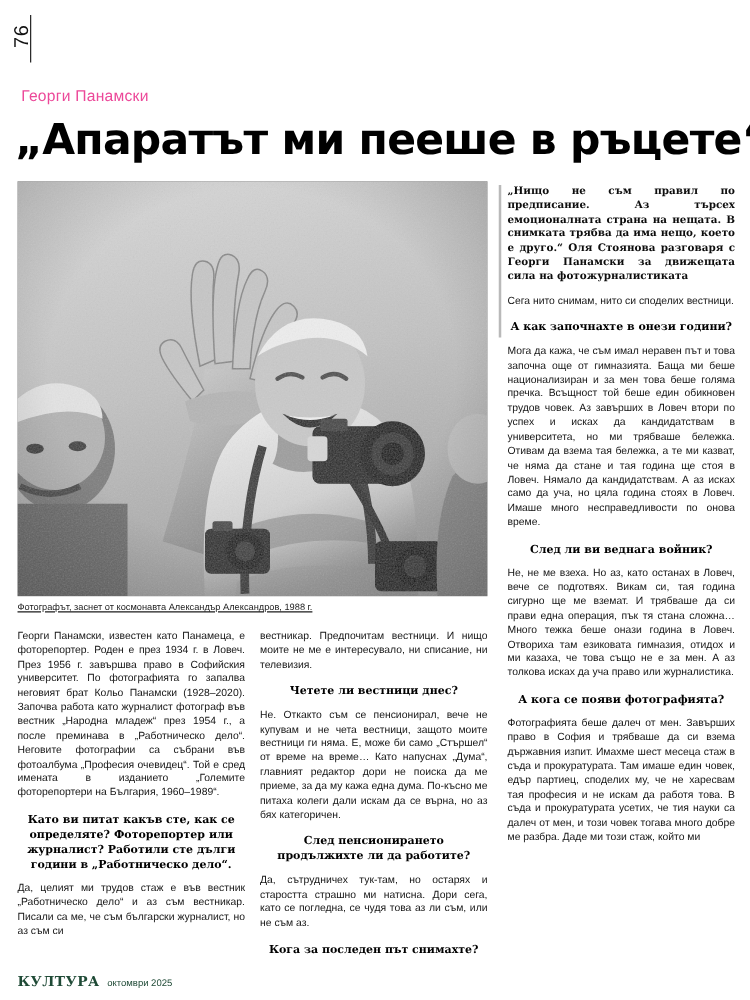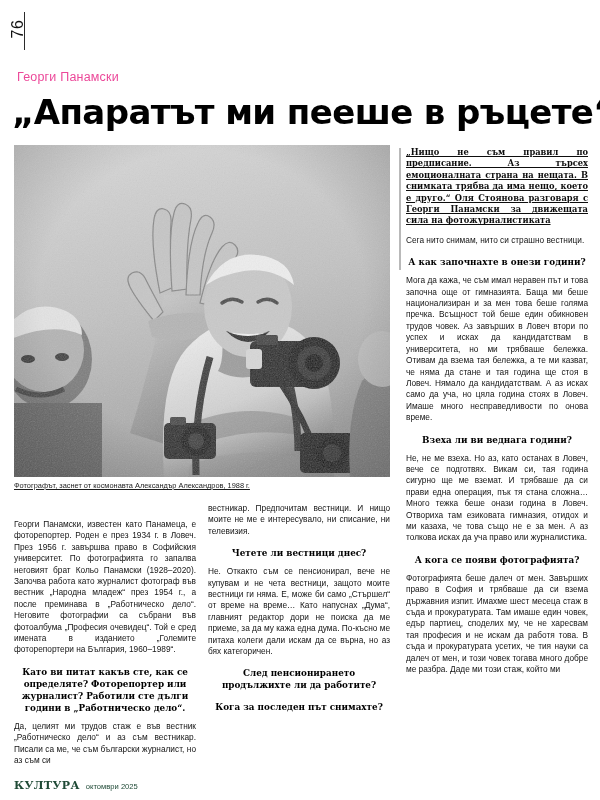--- a/index.html
+++ b/index.html
@@ -112,21 +112,21 @@
   .col h3 {
     margin: 10px 0 7px 0;
     font-family: "DejaVu Serif", serif;
     font-size: 8.8px;
     line-height: 12px;
     font-weight: 700;
     color: #000;
     text-align: center;
   }
 
-  #col-left  { left: 14px;  top: 503px; width: 182px; margin-top: 16px; }
+  #col-left  { left: 14px;  top: 503px; width: 182px; }
   #col-mid   { left: 208px; top: 503px; width: 182px; }
 
   
   .rail-rule {
     position: absolute;
     left: 399px;
     top: 148px;
     width: 2px;
     height: 122px;
     background: #b9b9b9;
@@ -137,21 +137,20 @@
     width: 182px;
   }
   .standfirst {
     margin: 0 0 14px 0;
     font-family: "DejaVu Serif", serif;
     font-size: 10.2px;
     line-height: 14.2px;
     font-weight: 700;
     color: #0d0d0d;
     text-align: left;
-    text-decoration: underline;
   }
 
   
   .footer {
     position: absolute;
     left: 14px;
     bottom: 8px;
     display: flex;
     align-items: baseline;
     gap: 6px;
@@ -292,29 +291,30 @@
     <p>Георги Панамски, известен като Панамеца, е фоторепортер. Роден е през 1934 г. в Ловеч. През 1956 г. завършва право в Софийския университет. По фотографията го запалва неговият брат Кольо Панамски (1928–2020). Започва работа като журналист фотограф във вестник „Народна младеж“ през 1954 г., а после преминава в „Работническо дело“. Неговите фотографии са събрани във фотоалбума „Професия очевидец“. Той е сред имената в изданието „Големите фоторепортери на България, 1960–1989“.</p>
     <h3>Като ви питат какъв сте, как се определяте? Фоторепортер или журналист? Работили сте дълги години в „Работническо дело“.</h3>
     <p>Да, целият ми трудов стаж е във вестник „Работническо дело“ и аз съм вестникар. Писали са ме, че съм български журналист, но аз съм си</p>
   </div>
 
   <div class="col" id="col-mid">
     <p>вестникар. Предпочитам вестници. И нищо моите не ме е интересувало, ни списание, ни телевизия.</p>
     <h3>Четете ли вестници днес?</h3>
     <p>Не. Откакто съм се пенсионирал, вече не купувам и не чета вестници, защото моите вестници ги няма. Е, може би само „Стършел“ от време на време… Като напуснах „Дума“, главният редактор дори не поиска да ме приеме, за да му кажа една дума. По-късно ме питаха колеги дали искам да се върна, но аз бях категоричен.</p>
     <h3>След пенсионирането продължихте ли да работите?</h3>
+    <p>Да, сътрудничех тук-там, но остарях и старостта страшно ми натисна. Дори сега, като се погледна, се чудя това аз ли съм, или не съм аз.</p>
     <h3>Кога за последен път снимахте?</h3>
   </div>
 
   <div class="col" id="col-right">
     <p class="standfirst">„Нищо не съм правил по предписание. Аз търсех емоционалната страна на нещата. В снимката трябва да има нещо, което е друго.“ Оля Стоянова разговаря с Георги Панамски за движещата сила на фотожурналистиката</p>
-    <p>Сега нито снимам, нито си страшно вестници.</p>
+    <p>Сега нито снимам, нито си споделих вестници.</p>
     <h3>А как започнахте в онези години?</h3>
     <p>Мога да кажа, че съм имал неравен път и това започна още от гимназията. Баща ми беше национализиран и за мен това беше голяма пречка. Всъщност той беше един обикновен трудов човек. Аз завърших в Ловеч втори по успех и исках да кандидатствам в университета, но ми трябваше бележка. Отивам да взема тая бележка, а те ми казват, че няма да стане и тая година ще стоя в Ловеч. Нямало да кандидатствам. А аз исках само да уча, но цяла година стоях в Ловеч. Имаше много несправедливости по онова време.</p>
-    <h3>Взеха ли ви веднага години?</h3>
+    <h3>След ли ви веднага войник?</h3>
     <p>Не, не ме взеха. Но аз, като останах в Ловеч, вече се подготвях. Викам си, тая година сигурно ще ме вземат. И трябваше да си прави една операция, пък тя стана сложна… Много тежка беше онази година в Ловеч. Отвориха там езиковата гимназия, отидох и ми казаха, че това също не е за мен. А аз толкова исках да уча право или журналистика.</p>
     <h3>А кога се появи фотографията?</h3>
     <p>Фотографията беше далеч от мен. Завърших право в София и трябваше да си взема държавния изпит. Имахме шест месеца стаж в съда и прокуратурата. Там имаше един човек, едър партиец, споделих му, че не харесвам тая професия и не искам да работя това. В съда и прокуратурата усетих, че тия науки са далеч от мен, и този човек тогава много добре ме разбра. Даде ми този стаж, който ми</p>
   </div>
 
   <div class="footer">
     <span class="footer-logo" style="color: rgb(31, 74, 54);">КУЛТУРА</span>
     <span class="footer-date" style="color: rgb(31, 74, 54);">октомври 2025</span>
   </div>
 

